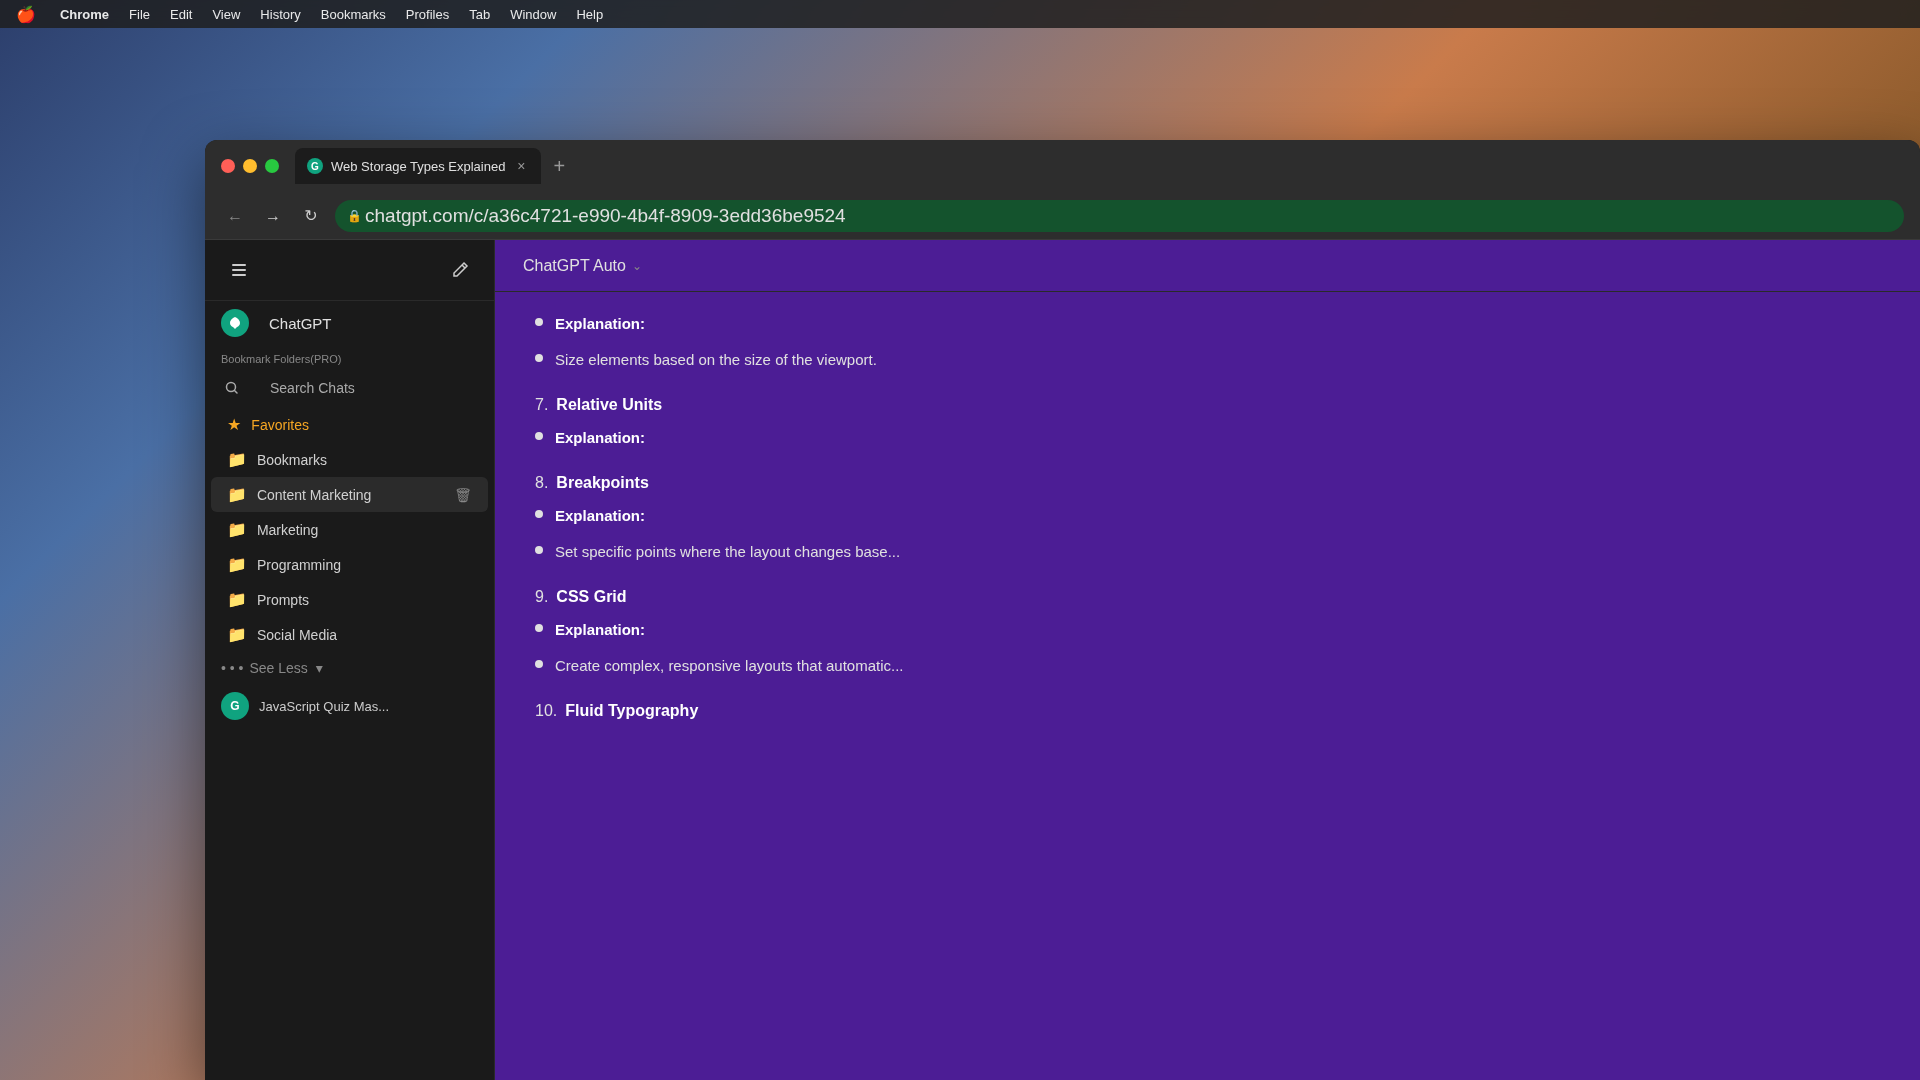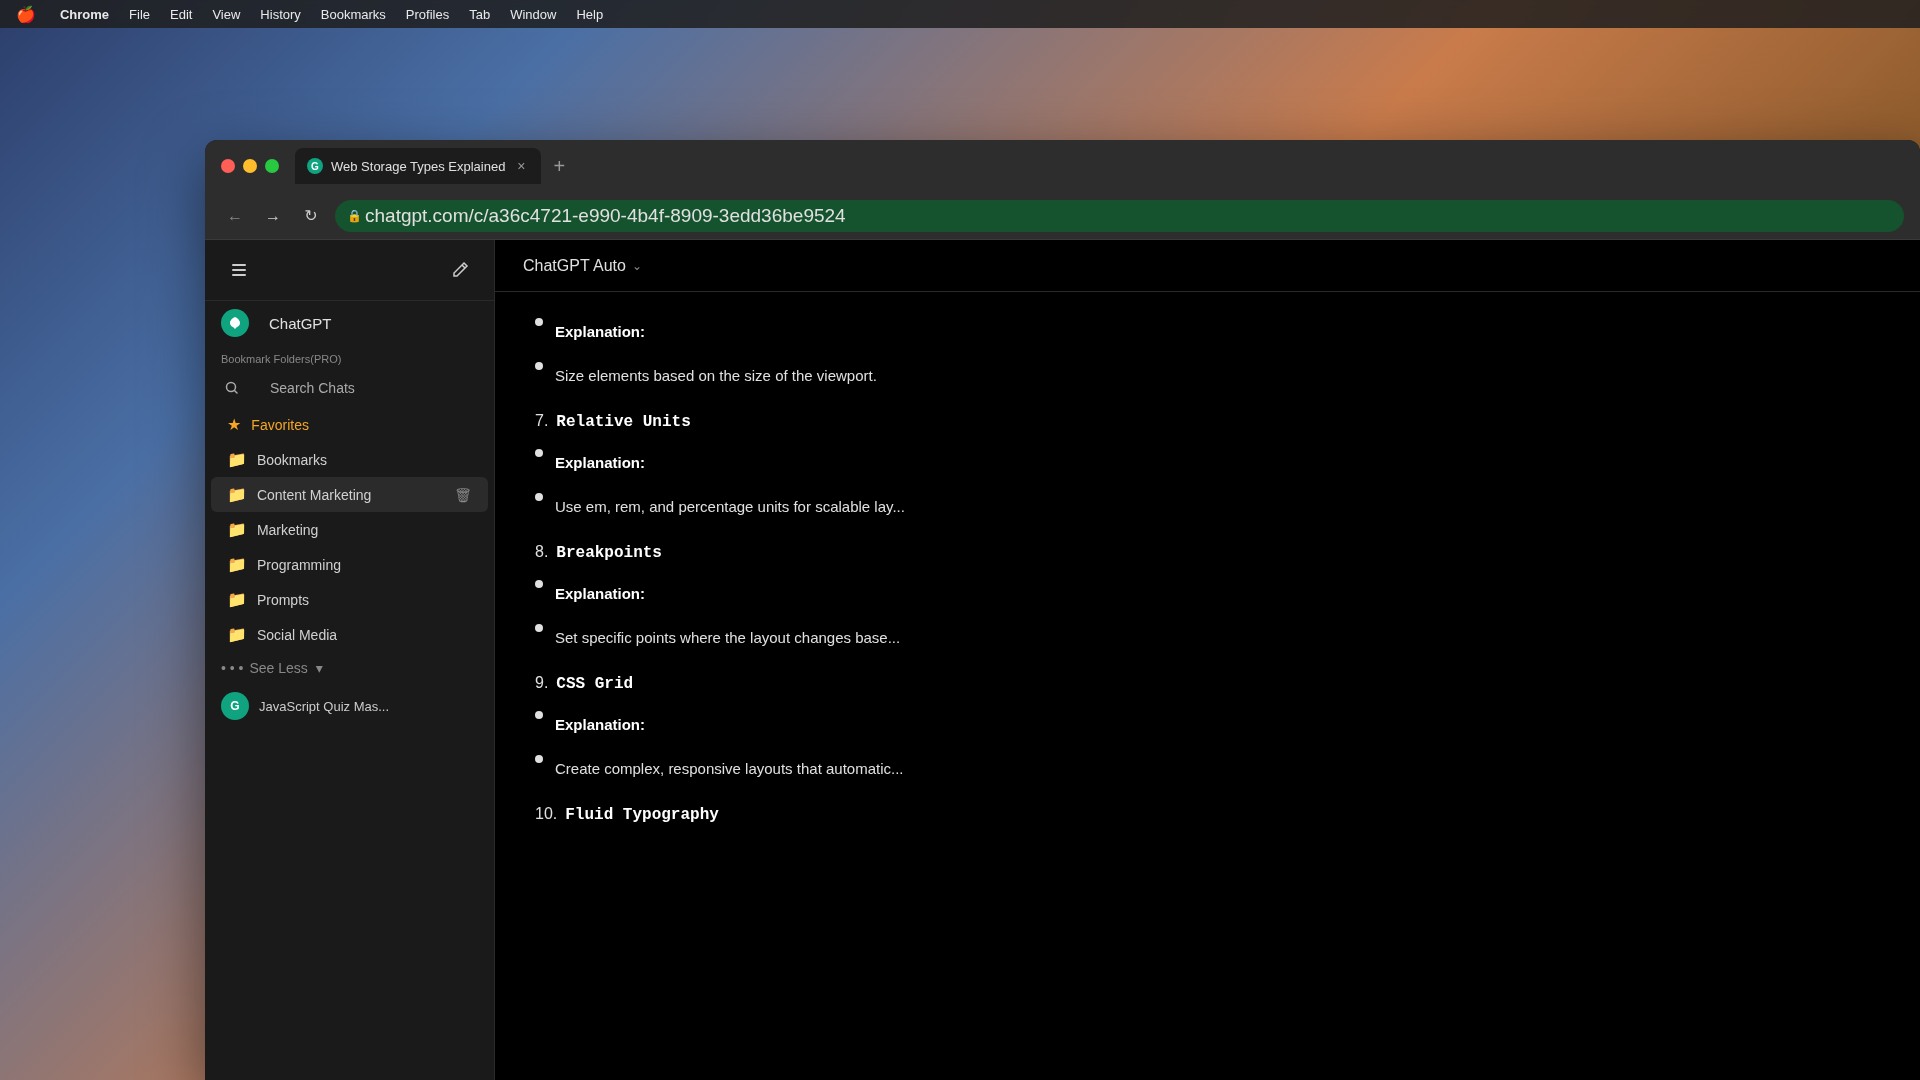--- a/index.html
+++ b/index.html
@@ -391,21 +391,21 @@
       color: #ccc;
       font-size: 13px;
       white-space: nowrap;
       overflow: hidden;
       text-overflow: ellipsis;
     }
 
     
     .chat-main {
       flex: 1;
-      background: #000000;
+      background: #4c1d95;
       display: flex;
       flex-direction: column;
       overflow: hidden;
     }
 
     .chat-top-bar {
       height: 52px;
       display: flex;
       align-items: center;
       padding: 0 20px;
@@ -456,21 +456,20 @@
       background: #e0e0e0;
       border-radius: 50%;
       margin-top: 6px;
       flex-shrink: 0;
     }
 
     .bullet-text {
       color: #e0e0e0;
       font-size: 15px;
       line-height: 1.6;
-      margin-top: 8px;
     }
 
     .bullet-text strong {
       font-weight: 700;
       color: #ffffff;
     }
 
     .numbered-heading {
       display: flex;
       align-items: baseline;
@@ -482,21 +481,20 @@
     .number-label {
       color: #e0e0e0;
       font-size: 16px;
       font-weight: 400;
     }
 
     .section-title {
       color: #ffffff;
       font-size: 16px;
       font-weight: 700;
-      font-family: Liberation Mono, monospace;
     }
   </style>
 </head>
 <body>
 
 <div class="desktop">
 
   <div class="menubar">
     <span class="menubar-apple">🍎</span>
     <span class="menubar-item bold">Chrome</span>
@@ -655,24 +653,20 @@
 
           <div class="content-section">
             <div class="numbered-heading">
               <span class="number-label">7.</span>
               <span class="section-title">Relative Units</span>
             </div>
             <div class="bullet-item">
               <div class="bullet-dot"></div>
               <span class="bullet-text"><strong>Explanation:</strong></span>
             </div>
-            <div class="bullet-item">
-              <div class="bullet-dot"></div>
-              <span class="bullet-text">Use em, rem, and percentage units for scalable lay...</span>
-            </div>
           </div>
 
           <div class="content-section">
             <div class="numbered-heading">
               <span class="number-label">8.</span>
               <span class="section-title">Breakpoints</span>
             </div>
             <div class="bullet-item">
               <div class="bullet-dot"></div>
               <span class="bullet-text"><strong>Explanation:</strong></span>

